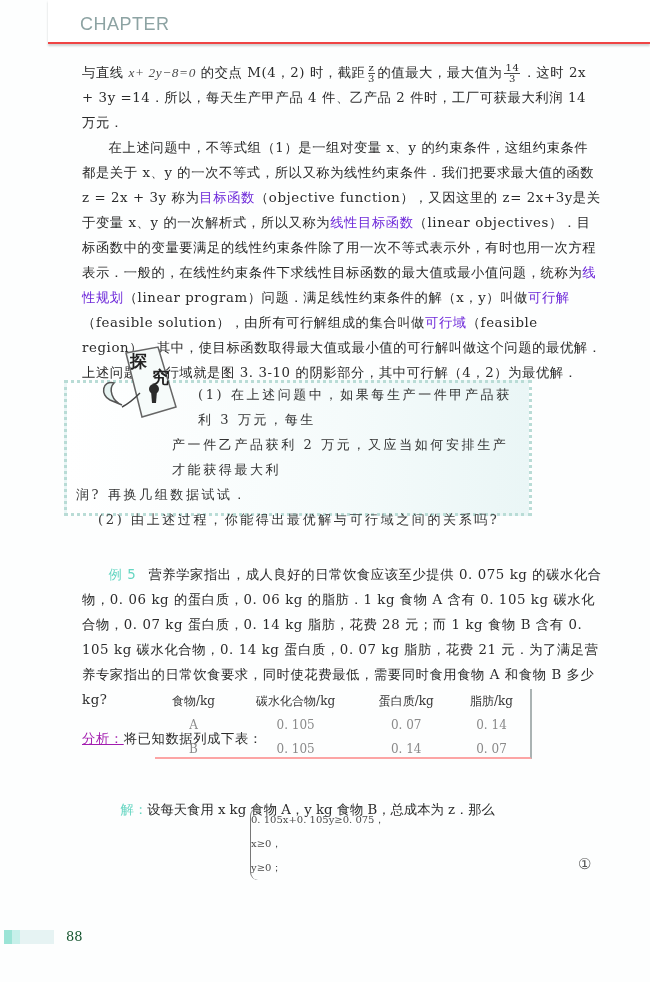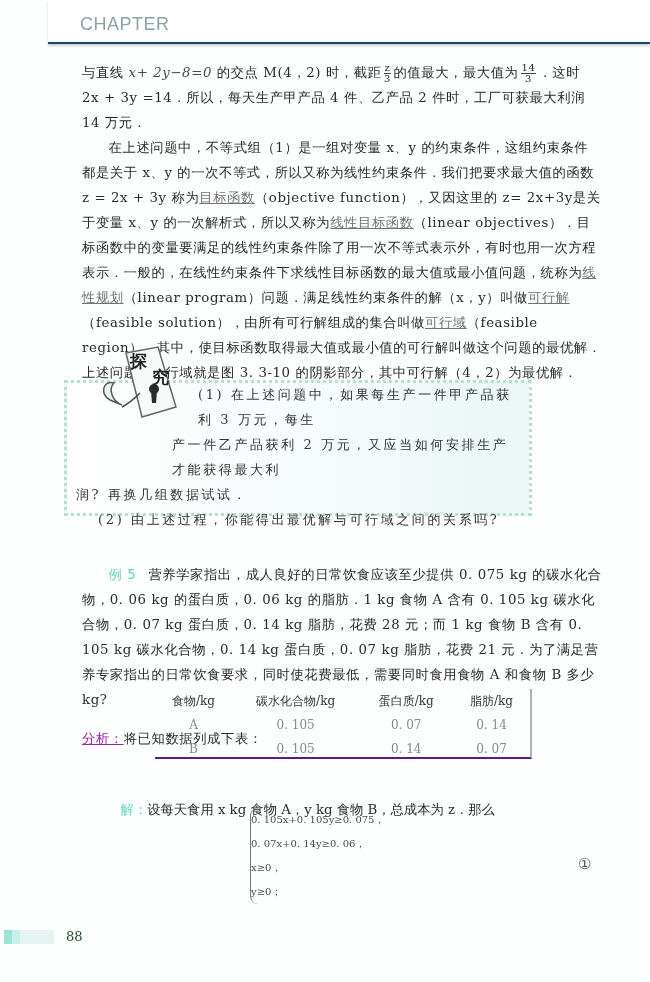--- a/index.html
+++ b/index.html
@@ -5,41 +5,41 @@
     html, body { margin: 0; padding: 0; }
     body {
       width: 650px; height: 982px; position: relative; overflow: hidden;
       background: #fdfefe;
       font-family: "DejaVu Serif", "Liberation Serif", serif;
       color: #2a2a2a;
     }
     .header {
       position: absolute; left: 48px; top: 0; width: 602px; height: 42px;
       background: #ffffff;
-      border-bottom: 2px solid #0c4a6e;
+      border-bottom: 2px solid #ef4444;
       box-shadow: 0 2px 2px rgba(120,130,130,0.35);
     }
     .header .chapter {
       position: absolute; left: 32px; top: 14px;
       font-family: "Liberation Sans", sans-serif; font-size: 18px;
       color: #8da3a3; letter-spacing: 0.5px;
     }
     .header .book {
       position: absolute; left: 180px; top: 16px;
       font-family: "DejaVu Sans", sans-serif; font-size: 12.5px; font-style: italic;
       color: #333; letter-spacing: 0.5px;
     }
     .content {
       position: absolute; left: 82px; top: 60px; width: 520px;
       font-size: 13.3px; line-height: 25px; letter-spacing: 0.6px;
     }
     .content p { margin: 0; }
     .indent { text-indent: 2em; }
-    .term { color: #737373; text-decoration: underline; }
-    .math { font-style: italic; color: #4a4a4a; }
+    .term { color: #6d28d9; }
+    .math { font-style: italic; color: #4a4a4a; font-family: Liberation Serif, serif; }
     .frac { display: inline-block; vertical-align: middle; text-align: center; font-size: 10px; line-height: 10px; margin: 0 2px; }
     .frac span { display: block; }
     .frac .num { border-bottom: 1px solid #444; padding: 0 1px; }
 
     .explore {
       position: absolute; left: 64px; top: 380px; width: 462px; height: 130px;
       border: 3px dotted #b9dcd6;
       background: linear-gradient(90deg, #ffffff 0%, #f5fbfb 60%, #eaf6f6 100%);
     }
     .explore-icon {
@@ -53,21 +53,21 @@
     .explore-text .l2 { padding-left: 96px; }
     .explore-text .q2 { text-indent: 1.7em; }
 
     .example { position: absolute; left: 82px; top: 549px; width: 520px; font-size: 13.3px; line-height: 25px; letter-spacing: 0.6px; }
     .example .ex-label { color: #66d6c2; font-family: "DejaVu Sans", sans-serif; margin-right: 12px; }
     .analysis { margin-top: 0; text-indent: 0; }
     .analysis .lbl { color: #a21caf; text-decoration: underline; }
 
     .table-wrap {
       position: absolute; left: 155px; top: 689px; width: 375px; height: 68px;
-      border-right: 2px solid #aab3b3; border-bottom: 2px solid #4c1d95;
+      border-right: 2px solid #aab3b3; border-bottom: 2px solid #fca5a5;
     }
     table.data { border-collapse: collapse; width: 100%; font-size: 12px; }
     table.data th { font-weight: normal; color: #333; padding: 2px 6px; height: 20px; text-align: center; }
     table.data td { color: #8a8a8a; padding: 2px 6px; height: 20px; text-align: center; }
 
     .solution { position: absolute; left: 82px; top: 785px; width: 520px; font-size: 13.3px; line-height: 25px; }
     .solution .lbl { color: #66d6c2; }
     .system {
       position: absolute; left: 250px; top: 808px; width: 220px;
       font-size: 10px; line-height: 24px; color: #4a4a4a;
@@ -151,20 +151,19 @@
 </div>
 
 <div class="solution">
   <p class="indent" style="margin:12px">
     <span class="lbl">解：</span><span>设每天食用 x kg 食物 A，y kg 食物 B，总成本为 z．那么</span>
   </p>
 </div>
 
 <div class="system">
   <div>0. 105x+0. 105y≥0. 075，</div>
-  <div>0. 07x+0. 14y≥0. 06，</div>
   <div>x≥0，</div>
   <div>y≥0；</div>
 </div>
 <div class="circle-num">①</div>
 
 <div class="footer-bar"></div>
 <div class="page-num">88</div>
 
 </body></html>

